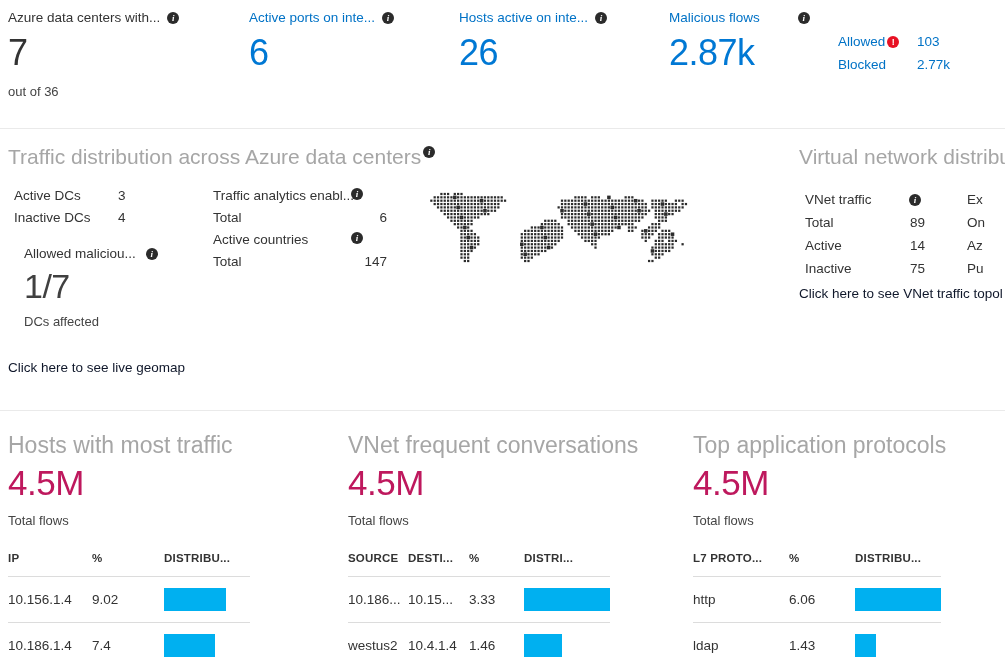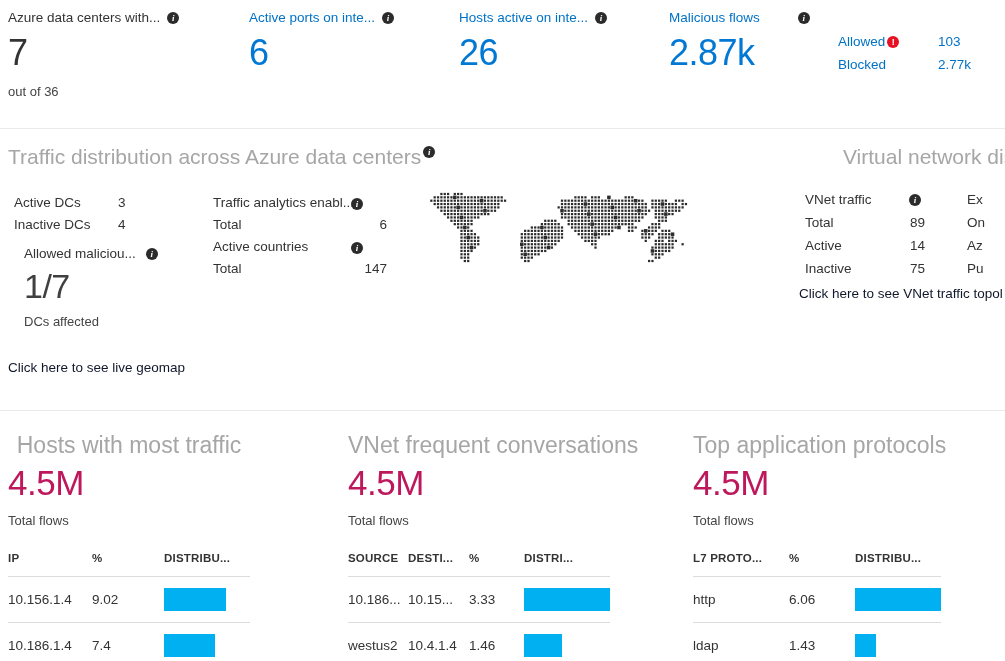--- a/index.html
+++ b/index.html
@@ -80,46 +80,44 @@
   }
 
   
   .ab-table { position: absolute; left: 838px; top: 30px; }
   .ab-row {
     display: flex;
     align-items: center;
     height: 23px;
     font-size: 13.5px;
     color: #0072c6;
-    gap: 21px;
   }
   .ab-name { width: 66px; display: flex; align-items: center; }
   .ab-name .alert-badge { margin-left: 2px; }
   .ab-val { width: 50px; text-align: left; padding-left: 13px; }
 
   
   .mid { position: absolute; left: 0; top: 128px; width: 1005px; height: 282px; }
   .panel-title {
     font-size: 21px;
     font-weight: 400;
     color: #a6a6a6;
     white-space: nowrap;
     display: flex;
     align-items: flex-start;
-    justify-content: center;
   }
   .panel-title .info-icon { margin-left: 2px; margin-top: 1px; }
 
   .traffic-panel { position: absolute; left: 8px; top: 17px; }
   .stat-grid { margin-top: 19px; position: relative; width: 390px; }
   .stat-col-a { position: absolute; left: 6px; top: 0; width: 190px; }
   .stat-col-b { position: absolute; left: 205px; top: 0; width: 185px; }
   .stat-row {
     display: flex;
-    align-items: flex-end;
+    align-items: flex-start;
     height: 22px;
     font-size: 13.5px;
     color: #333333;
     white-space: nowrap;
   }
   .stat-row .k { width: 104px; }
   .stat-row .k.wide { width: 128px; }
   .stat-row .v { width: 46px; text-align: right; }
   .stat-row .v.left { text-align: left; }
   .stat-row .info-icon { margin-left: 10px; }

